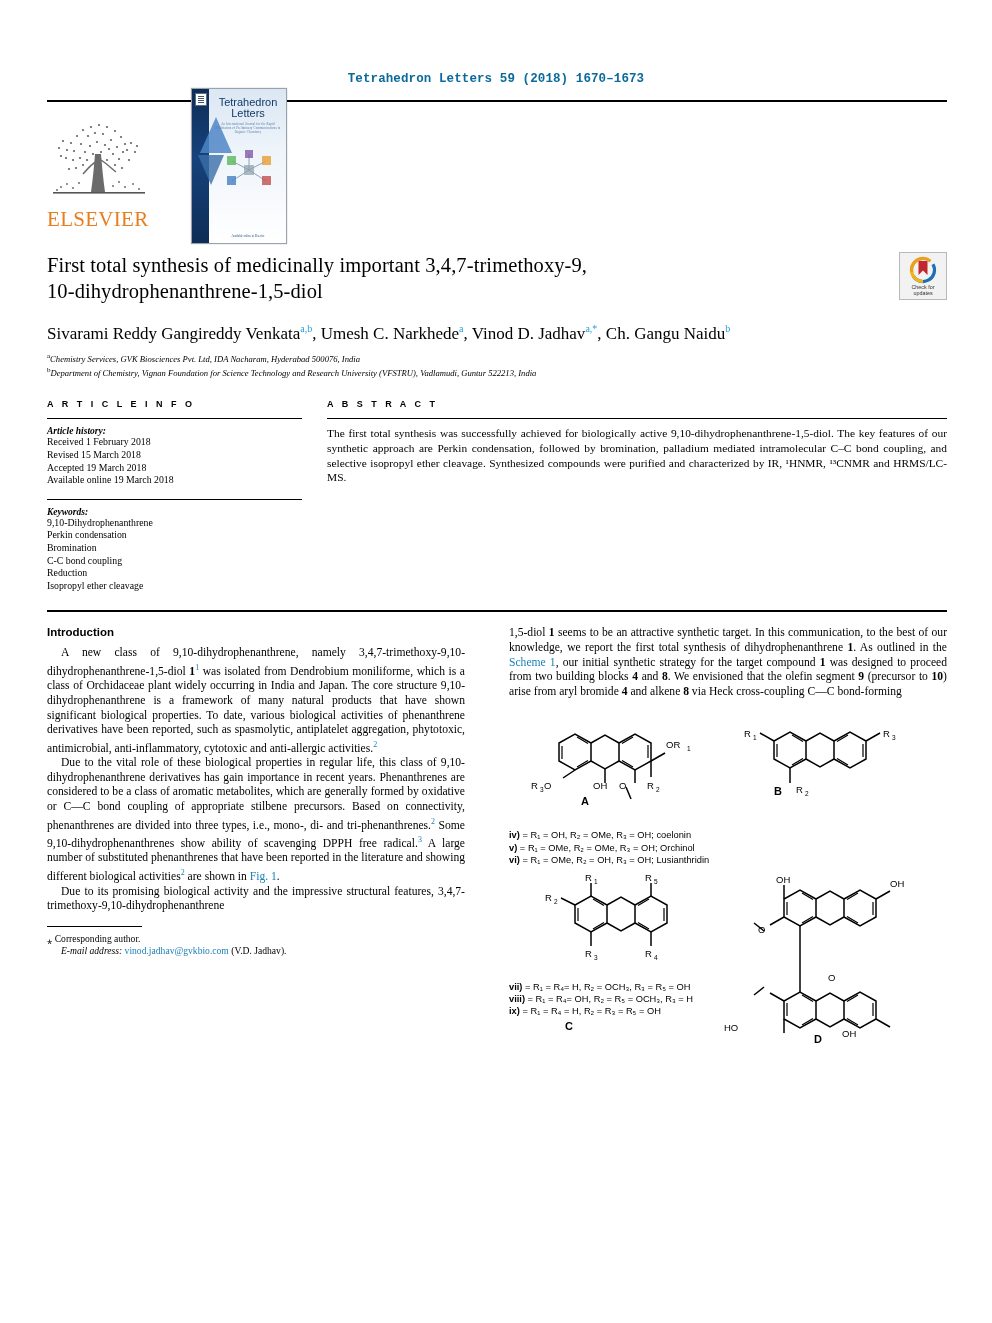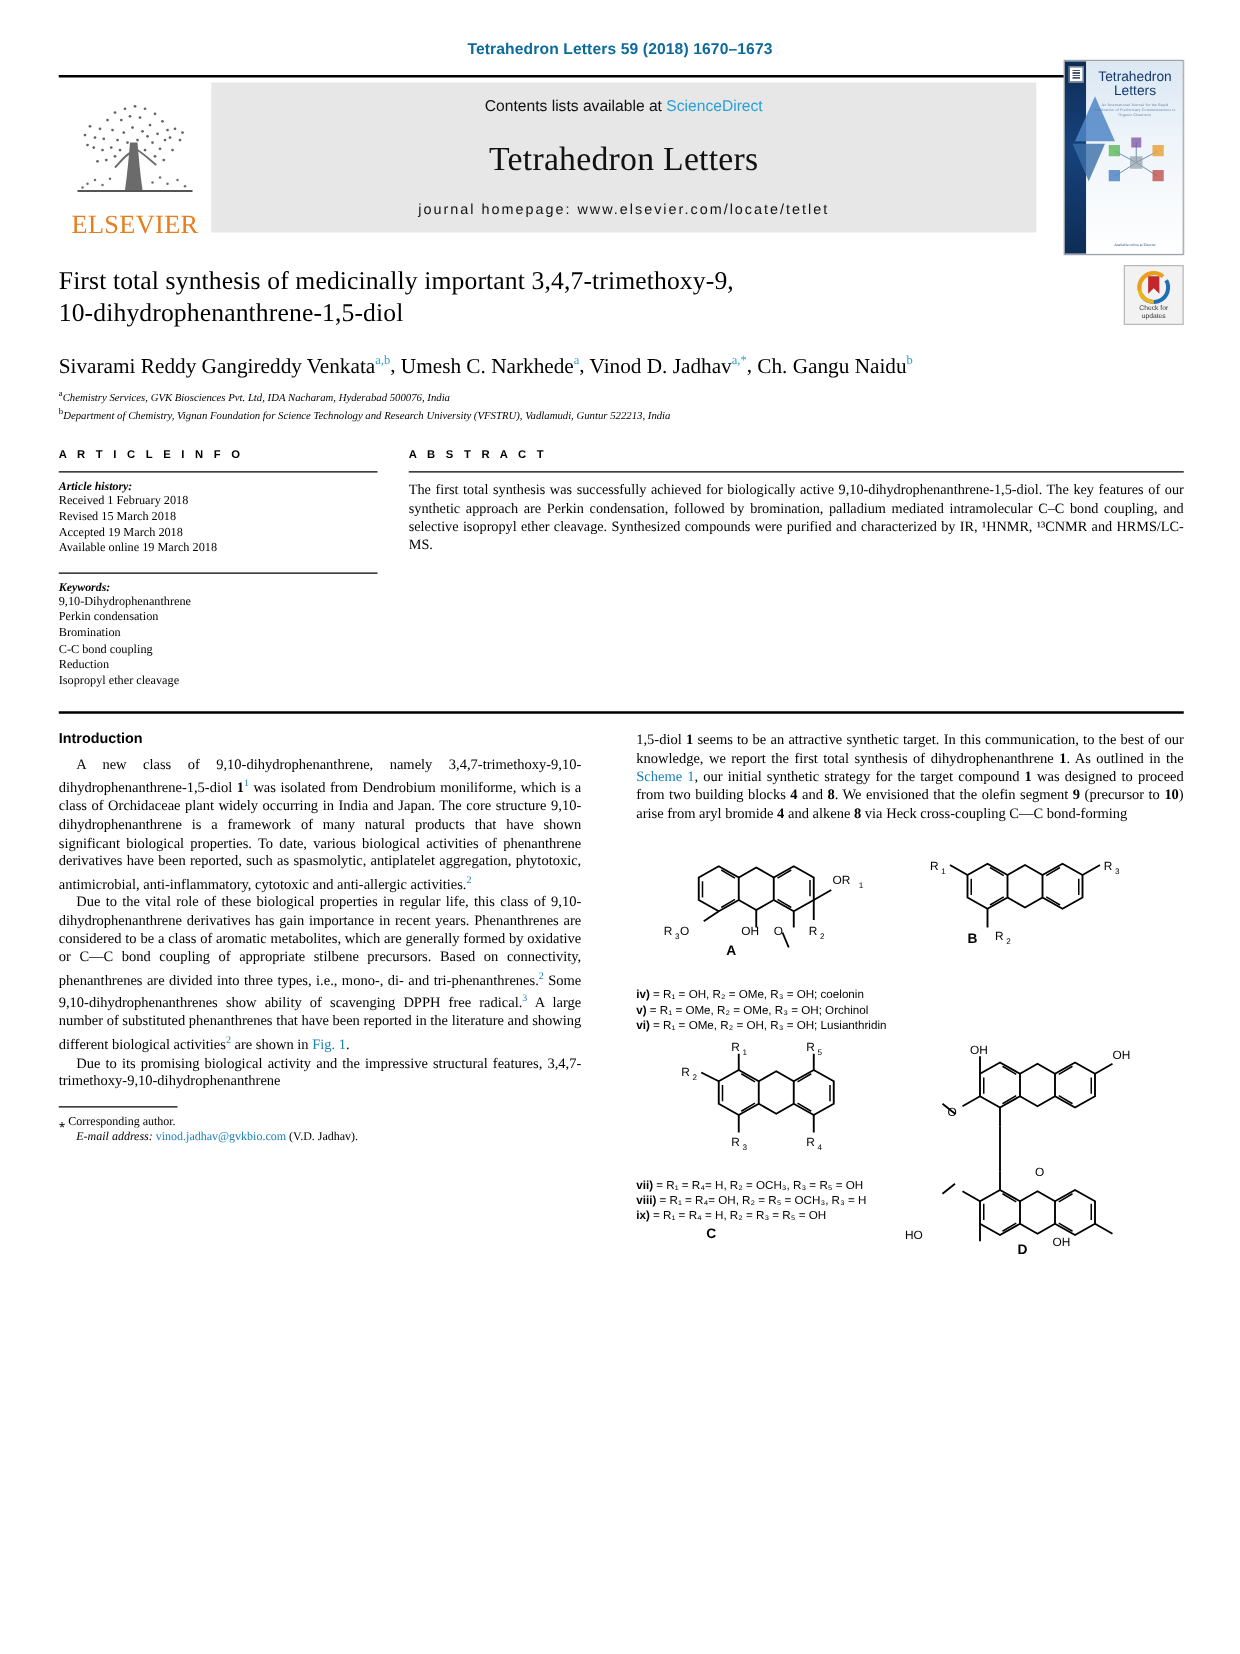--- a/index.html
+++ b/index.html
@@ -11,40 +11,40 @@
     color: #000;
     position: relative;
     overflow: hidden;
   }
   .page { position:relative; width:992px; height:1323px; padding: 0; }
 
   
   .runhead {
     text-align:center;
     color:#0b6a9b;
-    font-family:Liberation Sans, sans-serif;
+    font-family:Liberation Mono, monospace;
     font-size:12.5px;
     font-weight:bold;
     letter-spacing:.1px;
-    padding-top:32px;
+    padding-top:72px;
   }
 
   
   .masthead {
     margin: 14px 45px 0 47px;
     border-top: 2.2px solid #000;
     position:relative;
     height:130px;
     display:flex;
     align-items:stretch;
   }
   .elsevier-block {
     width:122px; flex:0 0 122px;
     padding-top:4px;
-    display:flex; flex-direction:column; align-items:center; justify-content:flex-end;
+    display:flex; flex-direction:column; align-items:flex-start; justify-content:flex-end;
   }
   .tree-svg { display:block; }
   .elsevier-word {
     font-family:"Liberation Serif", serif;
     color:#E87D1E; font-size:21px; letter-spacing:.3px;
     line-height:1; margin-top:1px; font-weight:400;
   }
   .banner {
     flex:1 1 auto;
     background:#e7e7e7;
@@ -244,27 +244,20 @@
             <circle cx="78" cy="71" r="1"></circle>
               <circle cx="86" cy="68" r="1"></circle>
               <circle cx="10" cy="74" r="1"></circle>
             <circle cx="92" cy="73" r="1"></circle>
           </g>
         </g>
       </svg>
       <div class="elsevier-word">ELSEVIER</div>
     </div>
 
-    <div class="banner">
-      <div class="contents">
-        <span>Contents lists available at </span><span class="lnk" style="color:#2a9fd6">ScienceDirect</span>
-      </div>
-      <div class="jtitle">Tetrahedron Letters</div>
-      <div class="homepage">journal homepage: www.elsevier.com/locate/tetlet</div>
-    </div>
 
     <div class="cover-block">
       <div class="cover">
         <div class="strip"></div>
         <div class="body"></div>
         <div class="tri1"></div>
         <div class="tri2"></div>
         <div class="logobox"></div>
         <div class="ctitle">
           <span>Tetrahedron</span><br>

